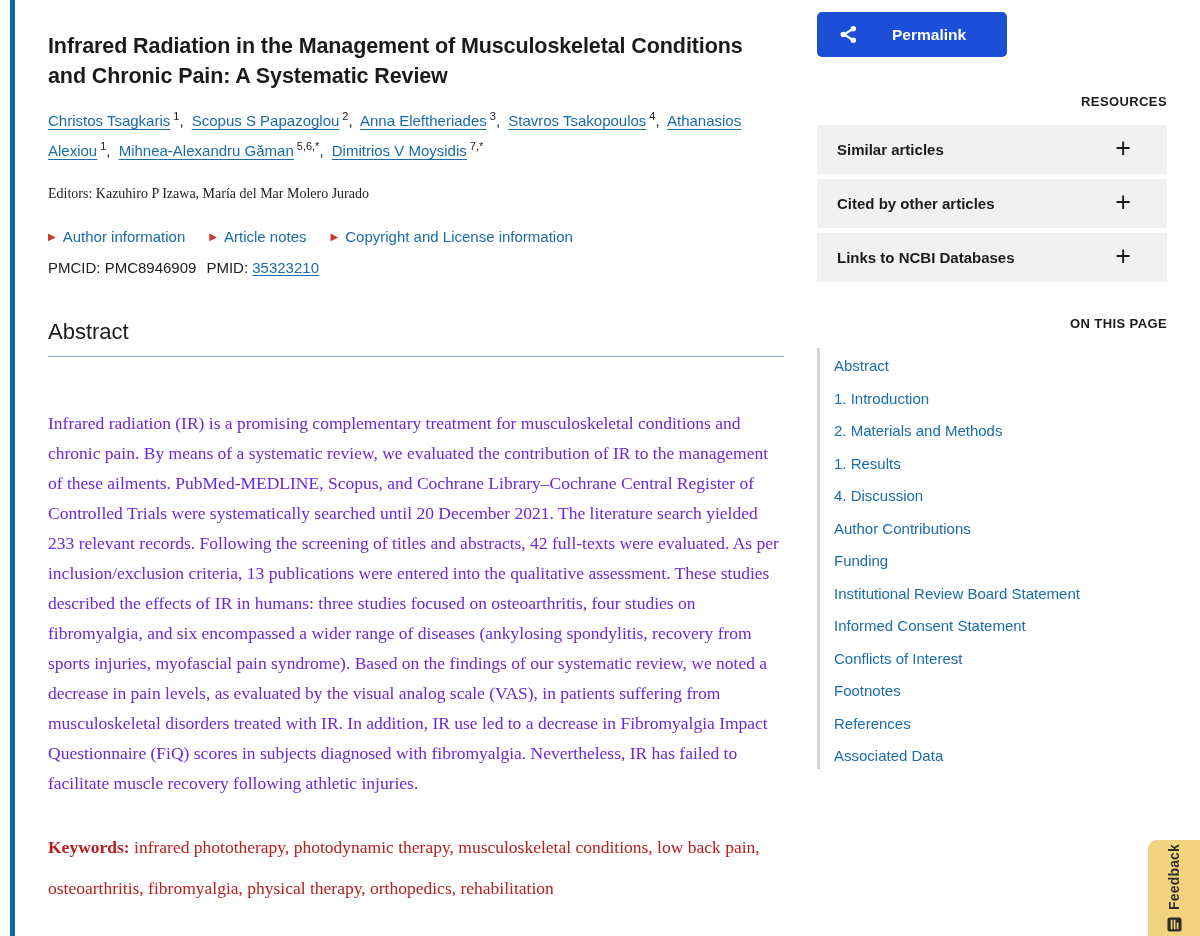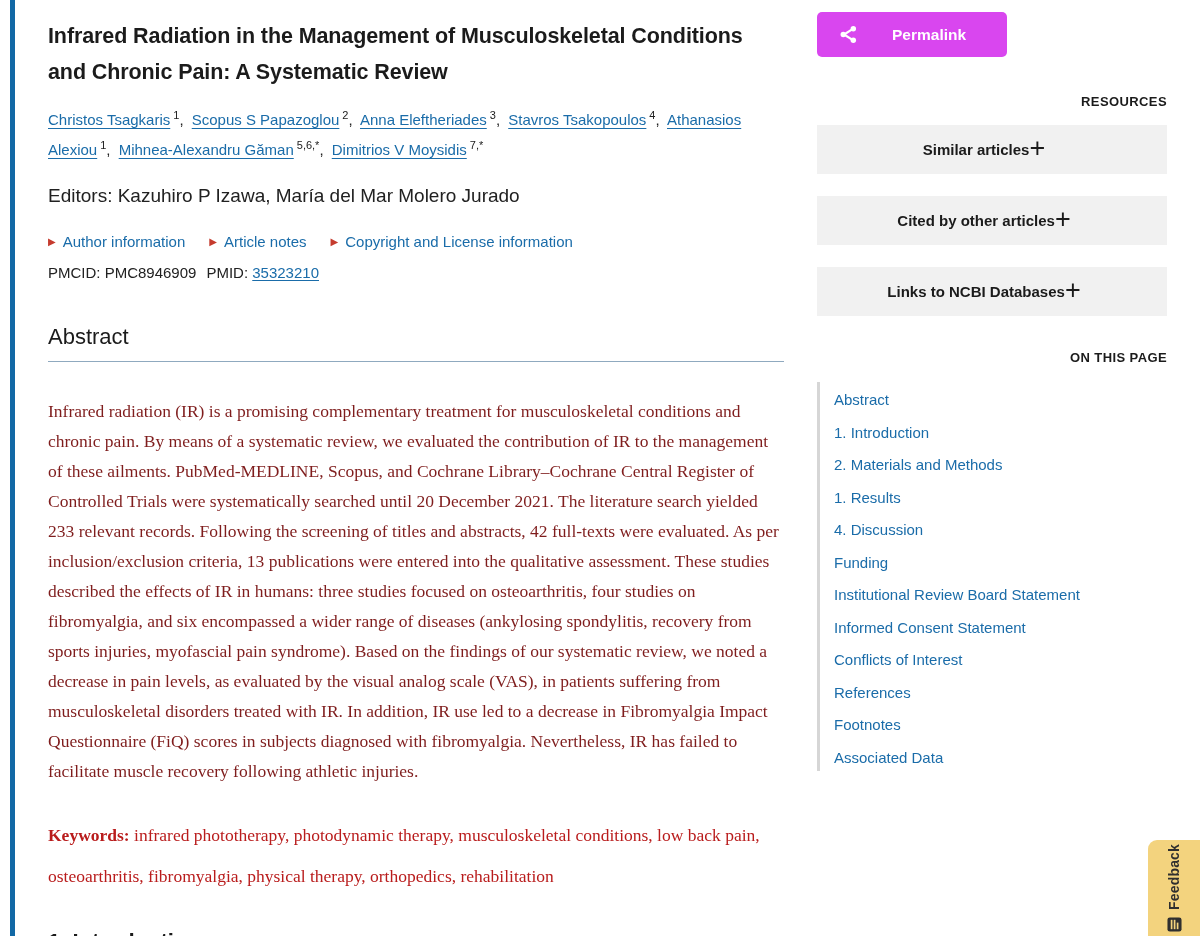--- a/index.html
+++ b/index.html
@@ -15,90 +15,90 @@
     position: absolute; left: 10px; top: 0;
     width: 5px; height: 936px;
     background: #1268a5;
   }
 
   
   main {
     position: absolute; left: 48px; top: 0; width: 736px;
   }
   h1.title {
-    margin-top: 18px;
-    font-size: 21.5px; line-height: 36px; font-weight: 700;
+    margin-top: 31px;
+    font-size: 21.5px; line-height: 30px; font-weight: 700;
     color: #1b1b1b; letter-spacing: -0.1px;
   }
   .authors {
     margin-top: 15px;
     font-size: 15px; line-height: 30px; color: #212121;
   }
   .authors a {
     color: #1a6ca9; text-decoration: underline; text-underline-offset: 3px;
     text-decoration-thickness: 1px;
   }
   .authors sup { font-size: 11px; line-height: 0; margin-left: 3px; color: #212121; }
   .authors .sep { margin-right: 4px; }
-  .editors { margin-top: 20px; font-size: 19px; color: #212121; }
+  .editors { margin-top: 20px; font-size: 14px; color: #212121; font-family: Liberation Serif, serif; }
   .info-row { margin-top: 26px; display: flex; gap: 24px; font-size: 15px; align-items: center; }
   .info-item { display: inline-flex; align-items: center; gap: 7px; color: #1a6ca9; text-decoration: none; }
   .tri { color: #c53b2e; font-size: 10px; line-height: 1; transform: translateY(-0.5px); }
   .ids-row { margin-top: 14px; font-size: 15px; color: #212121; }
   .ids-row .gap { display: inline-block; width: 10px; }
   .ids-row a { color: #1a6ca9; text-decoration: underline; text-underline-offset: 2px; }
 
   .section-head {
     margin-top: 43px;
     border-bottom: 1px solid #8fa9bf;
     padding-bottom: 11px;
   }
   .section-head h2 {
     font-size: 22px; font-weight: 400; color: #1b1b1b;
   }
   .serif { font-family: "Liberation Serif", serif; }
   .abstract-body {
-    margin-top: 34px;
-    font-size: 17.5px; line-height: 30px; color: #7f1d1d;
+    margin-top: 51px;
+    font-size: 17.5px; line-height: 30px; color: #6d28d9;
   }
   .keywords {
     margin-top: 29px;
     font-size: 17.5px; line-height: 41px; color: #b91c1c;
   }
   .keywords b { font-weight: 700; }
   h2.intro {
     margin-top: 32px;
     font-size: 22px; font-weight: 700; color: #1b1b1b;
   }
 
   
   aside {
     position: absolute; left: 817px; top: 0; width: 350px;
   }
   .permalink-btn {
     margin-top: 12px;
     width: 190px; height: 45px;
-    background: #d946ef; border: none; border-radius: 5px;
+    background: #1d4ed8; border: none; border-radius: 5px;
     display: flex; align-items: center;
     padding-left: 21px;
     color: #ffffff; cursor: pointer;
   }
   .permalink-btn .label {
     font-size: 15.5px; font-weight: 700; margin-left: 33px;
     font-family: "Liberation Sans", sans-serif;
   }
   .side-heading {
     font-size: 13px; font-weight: 700; letter-spacing: 0.4px; color: #1b1b1b; text-align: right;
   }
   .res-heading { margin-top: 37px; }
   .accordion { margin-top: 16px; }
   .acc-item {
     height: 49px; background: #f1f1f1;
-    display: flex; align-items: center; justify-content: center;
-    padding: 0 36px 0 20px; margin-bottom: 22px;
+    display: flex; align-items: center; justify-content: space-between;
+    padding: 0 36px 0 20px; margin-bottom: 5px;
     cursor: pointer;
   }
   .acc-label { font-size: 15px; font-weight: 700; color: #1b1b1b; }
   .plus { font-size: 27px; font-weight: 300; color: #1b1b1b; line-height: 1; transform: translateY(-1px); }
   .otp-heading { margin-top: 34px; }
   nav.toc {
     margin-top: 17px;
     border-left: 3px solid #d6d6d6;
     padding: 8px 0 4px 14px;
   }
@@ -213,26 +213,27 @@
 
   <div class="side-heading otp-heading">ON THIS PAGE</div>
 
   <nav class="toc">
     <ul>
       <li><a href="#">Abstract</a></li>
       <li><a href="#">1. Introduction</a></li>
       <li><a href="#">2. Materials and Methods</a></li>
       <li><a href="#">1. Results</a></li>
       <li><a href="#">4. Discussion</a></li>
+      <li><a href="#">Author Contributions</a></li>
       <li><a href="#">Funding</a></li>
       <li><a href="#">Institutional Review Board Statement</a></li>
       <li><a href="#">Informed Consent Statement</a></li>
       <li><a href="#">Conflicts of Interest</a></li>
+      <li><a href="#">Footnotes</a></li>
       <li><a href="#">References</a></li>
-      <li><a href="#">Footnotes</a></li>
       <li><a href="#">Associated Data</a></li>
     </ul>
   </nav>
 </aside>
 
 <button class="feedback">
   <span class="feedback-inner">
     <span style="display:inline-flex;">
       <svg width="15" height="15" viewBox="0 0 16 16" aria-hidden="true">
         <rect x="0.5" y="0.5" width="15" height="15" rx="2.5" fill="#2f2f2f"></rect>

